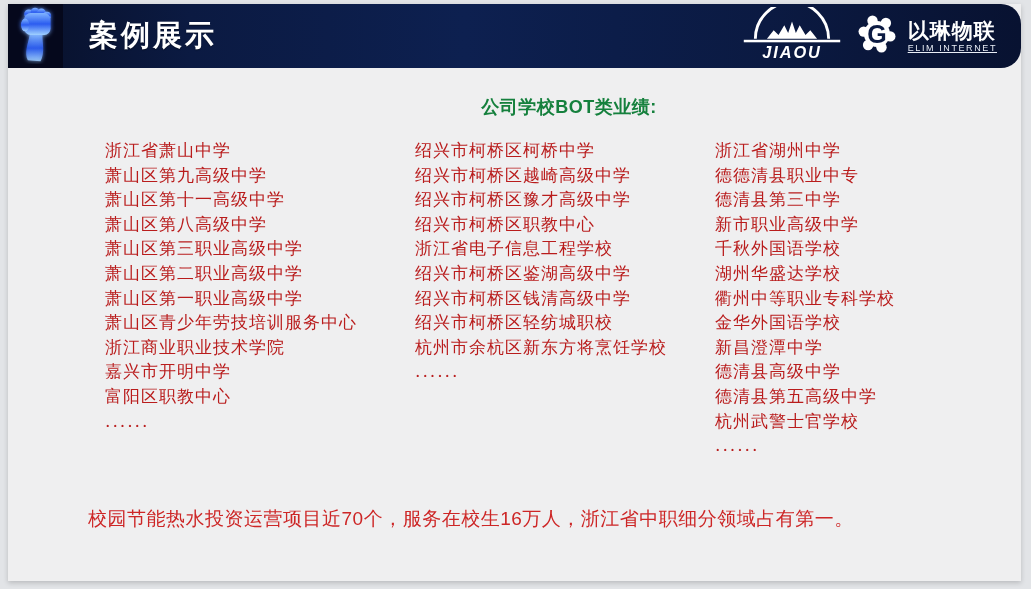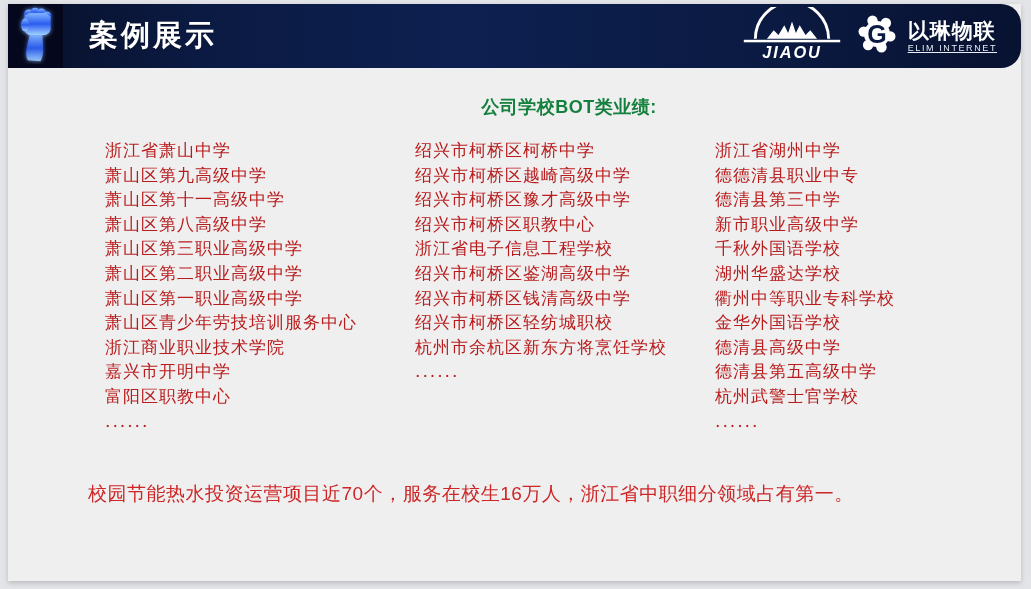--- a/index.html
+++ b/index.html
@@ -168,20 +168,21 @@
 
     <div class="col col-3">
       <div class="school">浙江省湖州中学</div>
       <div class="school">德德清县职业中专</div>
       <div class="school">德清县第三中学</div>
       <div class="school">新市职业高级中学</div>
       <div class="school">千秋外国语学校</div>
       <div class="school">湖州华盛达学校</div>
       <div class="school">衢州中等职业专科学校</div>
       <div class="school">金华外国语学校</div>
+      <div class="school">新昌澄潭中学</div>
       <div class="school">德清县高级中学</div>
       <div class="school">德清县第五高级中学</div>
       <div class="school">杭州武警士官学校</div>
       <div class="school ellipsis-row">......</div>
     </div>
 
   </div>
 
   <div class="summary">校园节能热水投资运营项目近70个，服务在校生16万人，浙江省中职细分领域占有第一。</div>
 

